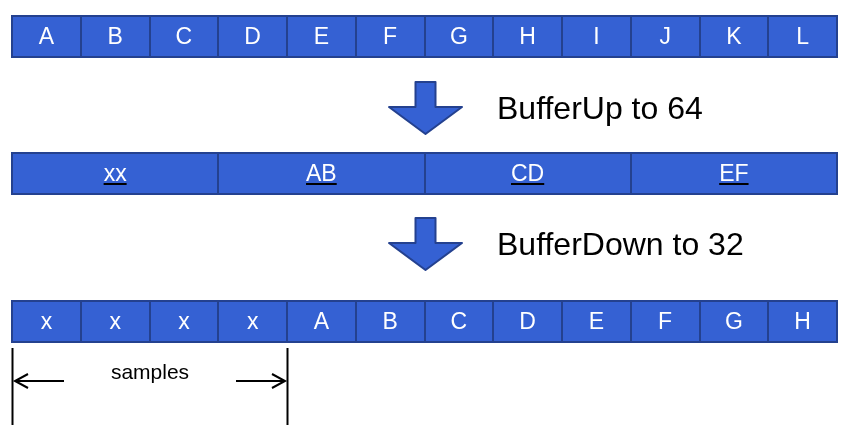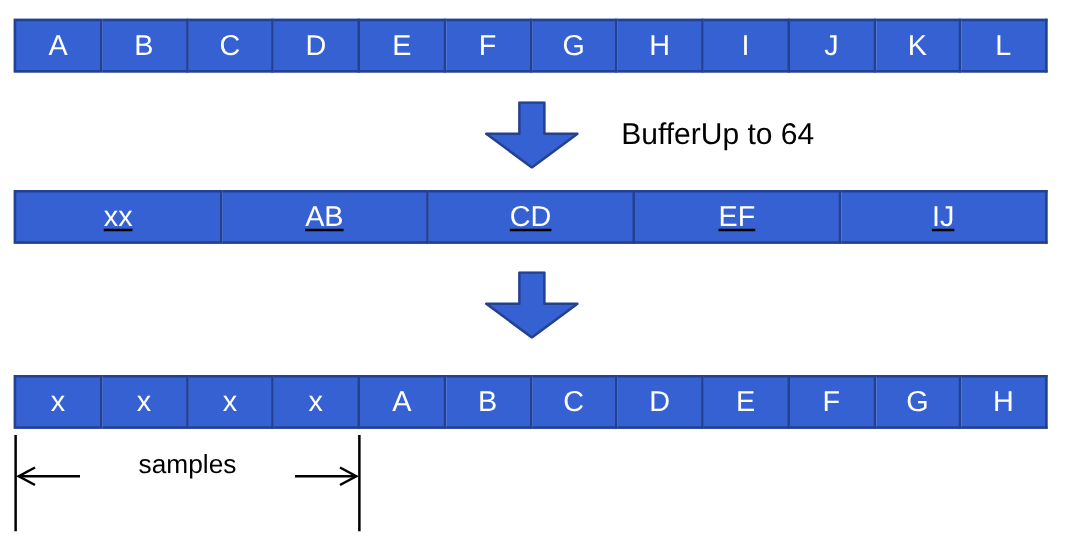--- a/index.html
+++ b/index.html
@@ -47,21 +47,21 @@
   .block-arrow polygon {
     fill: var(--cell-fill, #3561d3);
     stroke: var(--cell-border, #24418f);
     stroke-width: 2;
     stroke-linejoin: round;
   }
   .step-label {
     position: absolute;
     left: 497px;
     color: var(--annotation-text, #000000);
-    font-size: 24px;
+    font-size: 32px;
     line-height: 28px;
     white-space: nowrap;
   }
   #label-bufferup   { top: 94px; }
   #label-bufferdown { top: 230px; }
   #latency-svg {
     position: absolute;
     left: 0;
     top: 344px;
     width: 310px;
@@ -106,26 +106,26 @@
   <svg class="block-arrow" id="arrow-up-step" viewBox="0 0 75 54">
     <polygon points="27.5,1 47.5,1 47.5,26 74,26 37.5,53 1,26 27.5,26"></polygon>
   </svg>
   <div class="step-label" id="label-bufferup">BufferUp to 64</div>
 
   <div class="buffer-row" id="row-middle">
     <div class="cell">xx</div>
     <div class="cell">AB</div>
     <div class="cell">CD</div>
     <div class="cell">EF</div>
-    <div class="cell">IJ</div>
   </div>
 
   <svg class="block-arrow" id="arrow-down-step" viewBox="0 0 75 54">
     <polygon points="27.5,1 47.5,1 47.5,26 74,26 37.5,53 1,26 27.5,26"></polygon>
   </svg>
+  <div class="step-label" id="label-bufferdown">BufferDown to 32</div>
 
   <div class="buffer-row" id="row-bottom">
     <div class="cell">x</div>
     <div class="cell">x</div>
     <div class="cell">x</div>
     <div class="cell">x</div>
     <div class="cell">A</div>
     <div class="cell">B</div>
     <div class="cell">C</div>
     <div class="cell">D</div>

